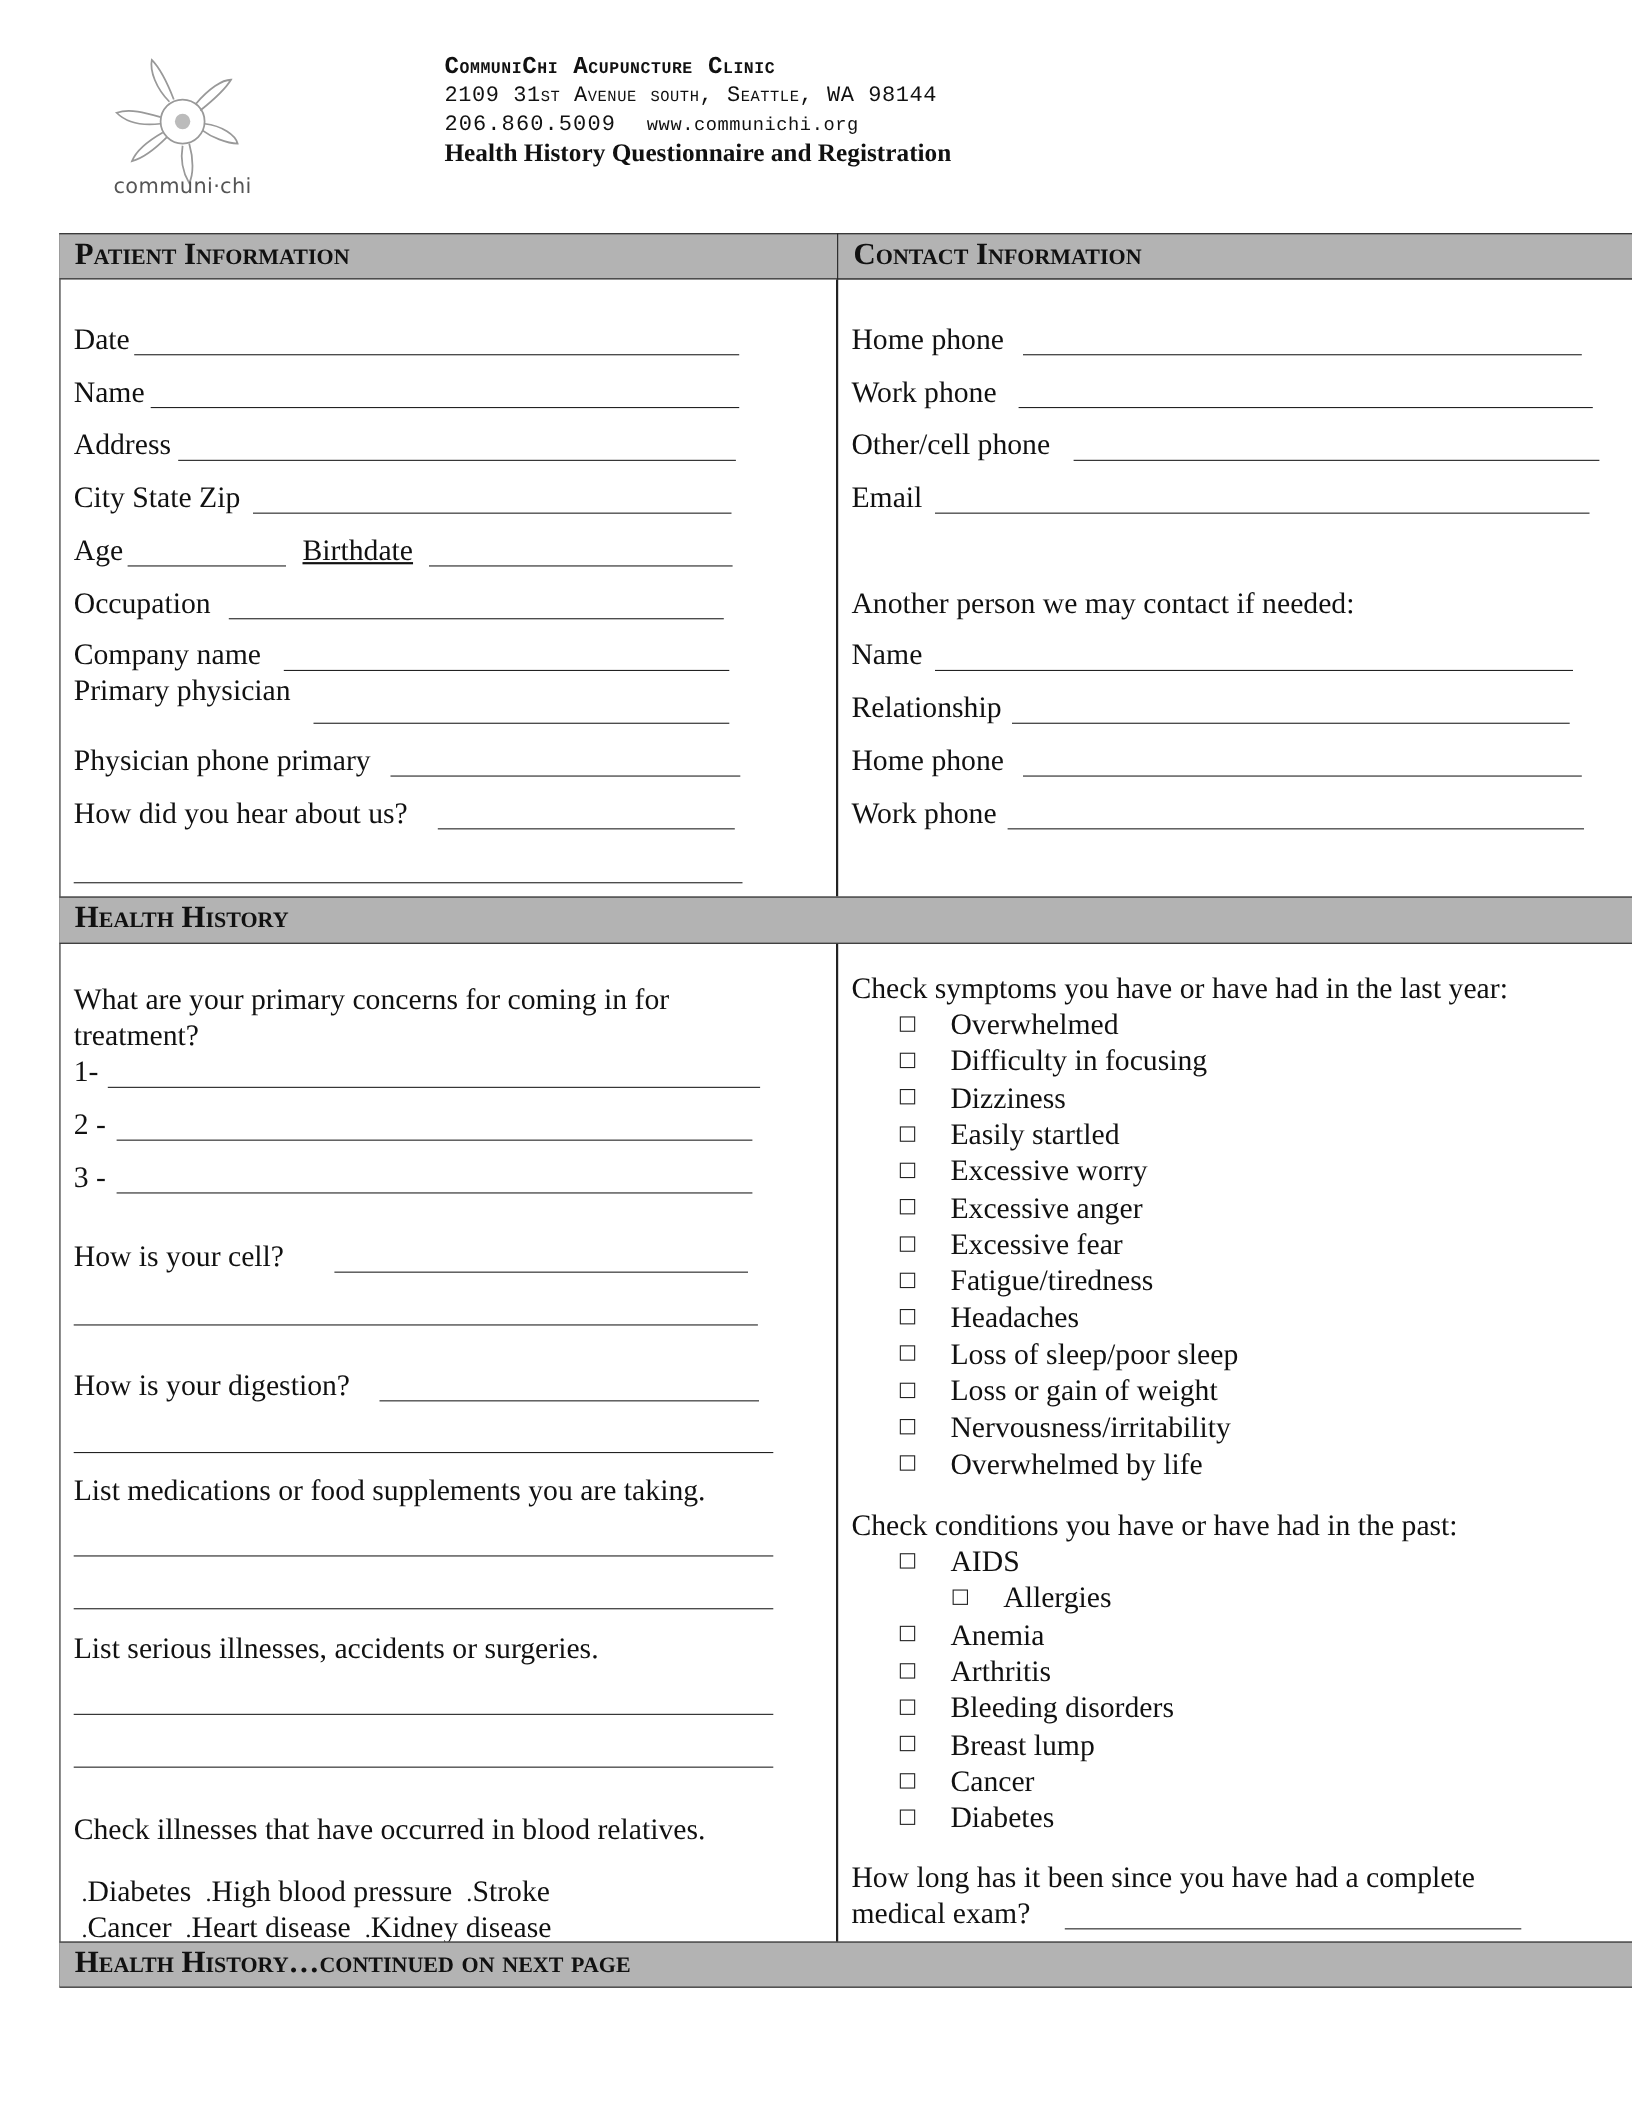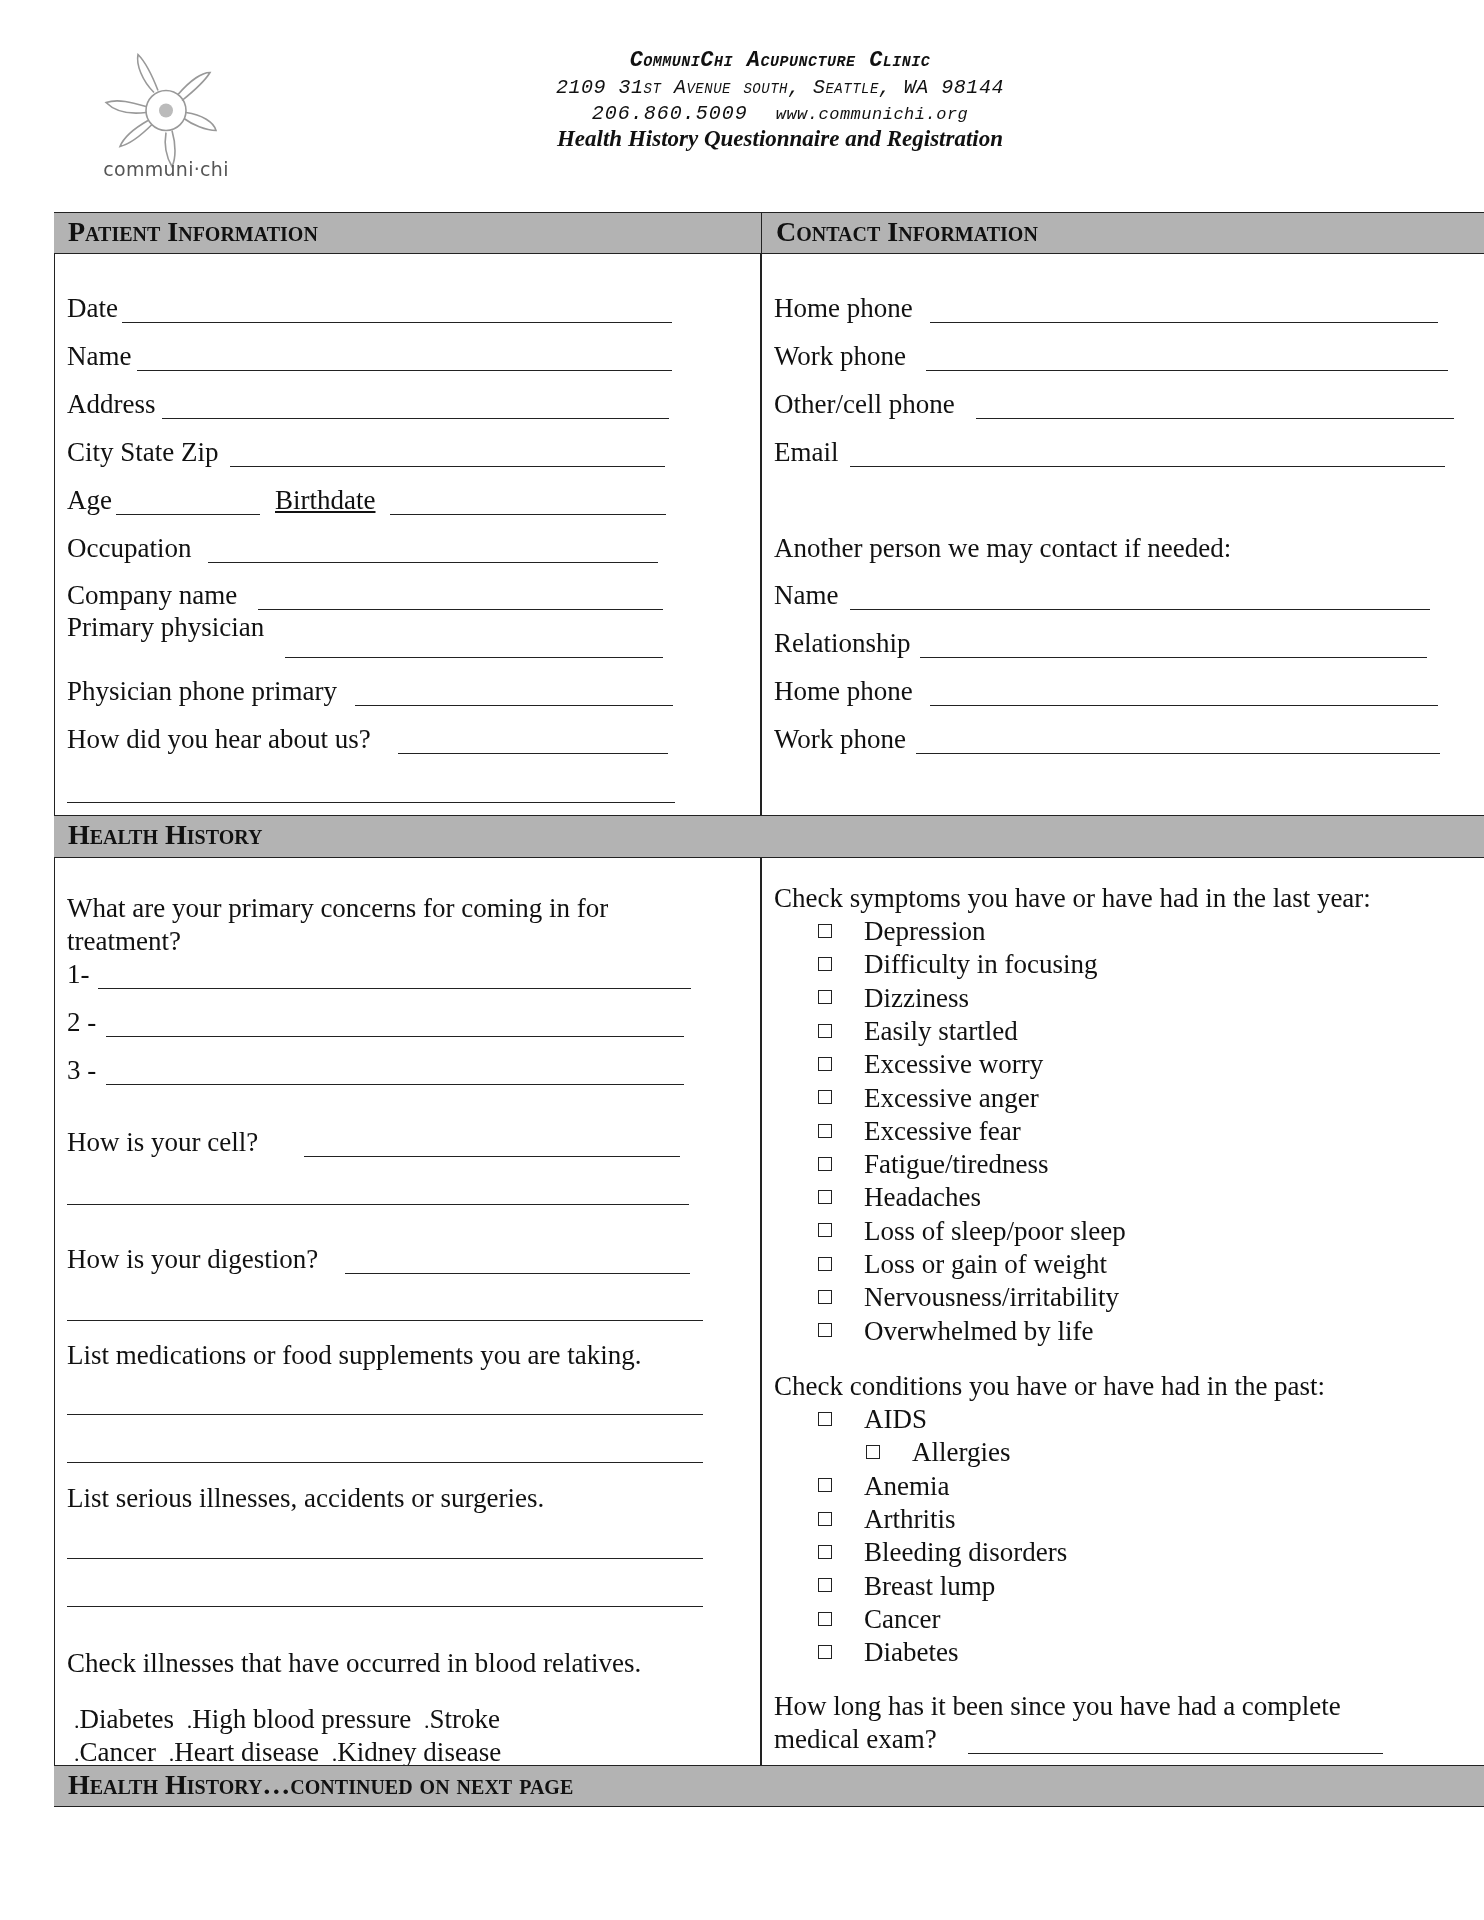--- a/index.html
+++ b/index.html
@@ -3,21 +3,21 @@
 <meta charset="utf-8">
 <style>
   html, body { margin:0; padding:0; background:#ffffff; }
   body { width:1484px; height:1920px; position:relative; overflow:hidden;
          font-family:"Liberation Serif", serif; color:#111; }
   .abs { position:absolute; }
   
   .logo { left:96px; top:40px; width:140px; height:145px; }
   .logo-text { left:96px; top:158px; width:140px; text-align:center;
                font-family:"DejaVu Sans", sans-serif; font-size:19px; color:#555; letter-spacing:0.3px; }
-  .hdr { left:420px; width:720px; text-align:center;font-style:italic; }
+  .hdr { left:404px; width:720px; text-align:left; }
   .clinic { top:48px; font-family:"Liberation Mono", monospace; font-weight:bold; font-size:22px; font-variant:small-caps; letter-spacing:0.5px; }
   .addr { top:76px; font-family:"Liberation Mono", monospace; font-size:20px; font-variant:small-caps; letter-spacing:0.5px; }
   .phone { top:102px; font-family:"Liberation Mono", monospace; font-size:20px; letter-spacing:1px; }
   .phone .web { font-size:17px; margin-left:28px; letter-spacing:0.5px; }
   .subtitle { top:126px; font-family:"Liberation Serif", serif; font-weight:bold; font-size:23px; }
 
   
   .frame { left:54px; top:212px; width:1432px; height:1594px; border:1.5px solid #222; border-right:none; box-sizing:border-box; }
   .band { background:#b3b3b3; border-top:1.5px solid #222; border-bottom:1.5px solid #222; box-sizing:border-box;
           font-family:"Liberation Serif", serif; font-weight:bold; font-variant:small-caps; font-size:28px;
@@ -167,21 +167,21 @@
   <div class="abs txt" style="left:74px;top:1736px;">
     <span class="dot">.</span><span>Cancer</span>
     <span class="dot" style="margin-left:6px;">.</span><span>Heart disease</span>
     <span class="dot" style="margin-left:6px;">.</span><span>Kidney disease</span>
   </div>
 </div>
 
 <div>
   <div class="abs txt" style="left:774px;top:882px;">Check symptoms you have or have had in the last year:</div>
   <div class="abs" id="symptoms-list" style="left:818px;top:915px;">
-      <div class="abs txt" style="left: 0px; top: 0px;"><span class="box" style="display: inline-block; width: 12px; height: 12px; border: 1.3px solid rgb(34, 34, 34); margin-right: 32px; vertical-align: middle; position: relative; top: -3px;"></span><span>Depression</span></div>
+      <div class="abs txt" style="left: 0px; top: 0px;"><span class="box" style="display: inline-block; width: 12px; height: 12px; border: 1.3px solid rgb(34, 34, 34); margin-right: 32px; vertical-align: middle; position: relative; top: -3px;"></span><span>Overwhelmed</span></div>
       <div class="abs txt" style="left: 0px; top: 33.3px;"><span class="box" style="display: inline-block; width: 12px; height: 12px; border: 1.3px solid rgb(34, 34, 34); margin-right: 32px; vertical-align: middle; position: relative; top: -3px;"></span><span>Difficulty in focusing</span></div>
       <div class="abs txt" style="left: 0px; top: 66.6px;"><span class="box" style="display: inline-block; width: 12px; height: 12px; border: 1.3px solid rgb(34, 34, 34); margin-right: 32px; vertical-align: middle; position: relative; top: -3px;"></span><span>Dizziness</span></div>
       <div class="abs txt" style="left: 0px; top: 99.9px;"><span class="box" style="display: inline-block; width: 12px; height: 12px; border: 1.3px solid rgb(34, 34, 34); margin-right: 32px; vertical-align: middle; position: relative; top: -3px;"></span><span>Easily startled</span></div>
       <div class="abs txt" style="left: 0px; top: 133.2px;"><span class="box" style="display: inline-block; width: 12px; height: 12px; border: 1.3px solid rgb(34, 34, 34); margin-right: 32px; vertical-align: middle; position: relative; top: -3px;"></span><span>Excessive worry</span></div>
       <div class="abs txt" style="left: 0px; top: 166.5px;"><span class="box" style="display: inline-block; width: 12px; height: 12px; border: 1.3px solid rgb(34, 34, 34); margin-right: 32px; vertical-align: middle; position: relative; top: -3px;"></span><span>Excessive anger</span></div>
       <div class="abs txt" style="left: 0px; top: 199.8px;"><span class="box" style="display: inline-block; width: 12px; height: 12px; border: 1.3px solid rgb(34, 34, 34); margin-right: 32px; vertical-align: middle; position: relative; top: -3px;"></span><span>Excessive fear</span></div>
       <div class="abs txt" style="left: 0px; top: 233.1px;"><span class="box" style="display: inline-block; width: 12px; height: 12px; border: 1.3px solid rgb(34, 34, 34); margin-right: 32px; vertical-align: middle; position: relative; top: -3px;"></span><span>Fatigue/tiredness</span></div>
       <div class="abs txt" style="left: 0px; top: 266.4px;"><span class="box" style="display: inline-block; width: 12px; height: 12px; border: 1.3px solid rgb(34, 34, 34); margin-right: 32px; vertical-align: middle; position: relative; top: -3px;"></span><span>Headaches</span></div>
       <div class="abs txt" style="left: 0px; top: 299.7px;"><span class="box" style="display: inline-block; width: 12px; height: 12px; border: 1.3px solid rgb(34, 34, 34); margin-right: 32px; vertical-align: middle; position: relative; top: -3px;"></span><span>Loss of sleep/poor sleep</span></div>
       <div class="abs txt" style="left: 0px; top: 333px;"><span class="box" style="display: inline-block; width: 12px; height: 12px; border: 1.3px solid rgb(34, 34, 34); margin-right: 32px; vertical-align: middle; position: relative; top: -3px;"></span><span>Loss or gain of weight</span></div>

